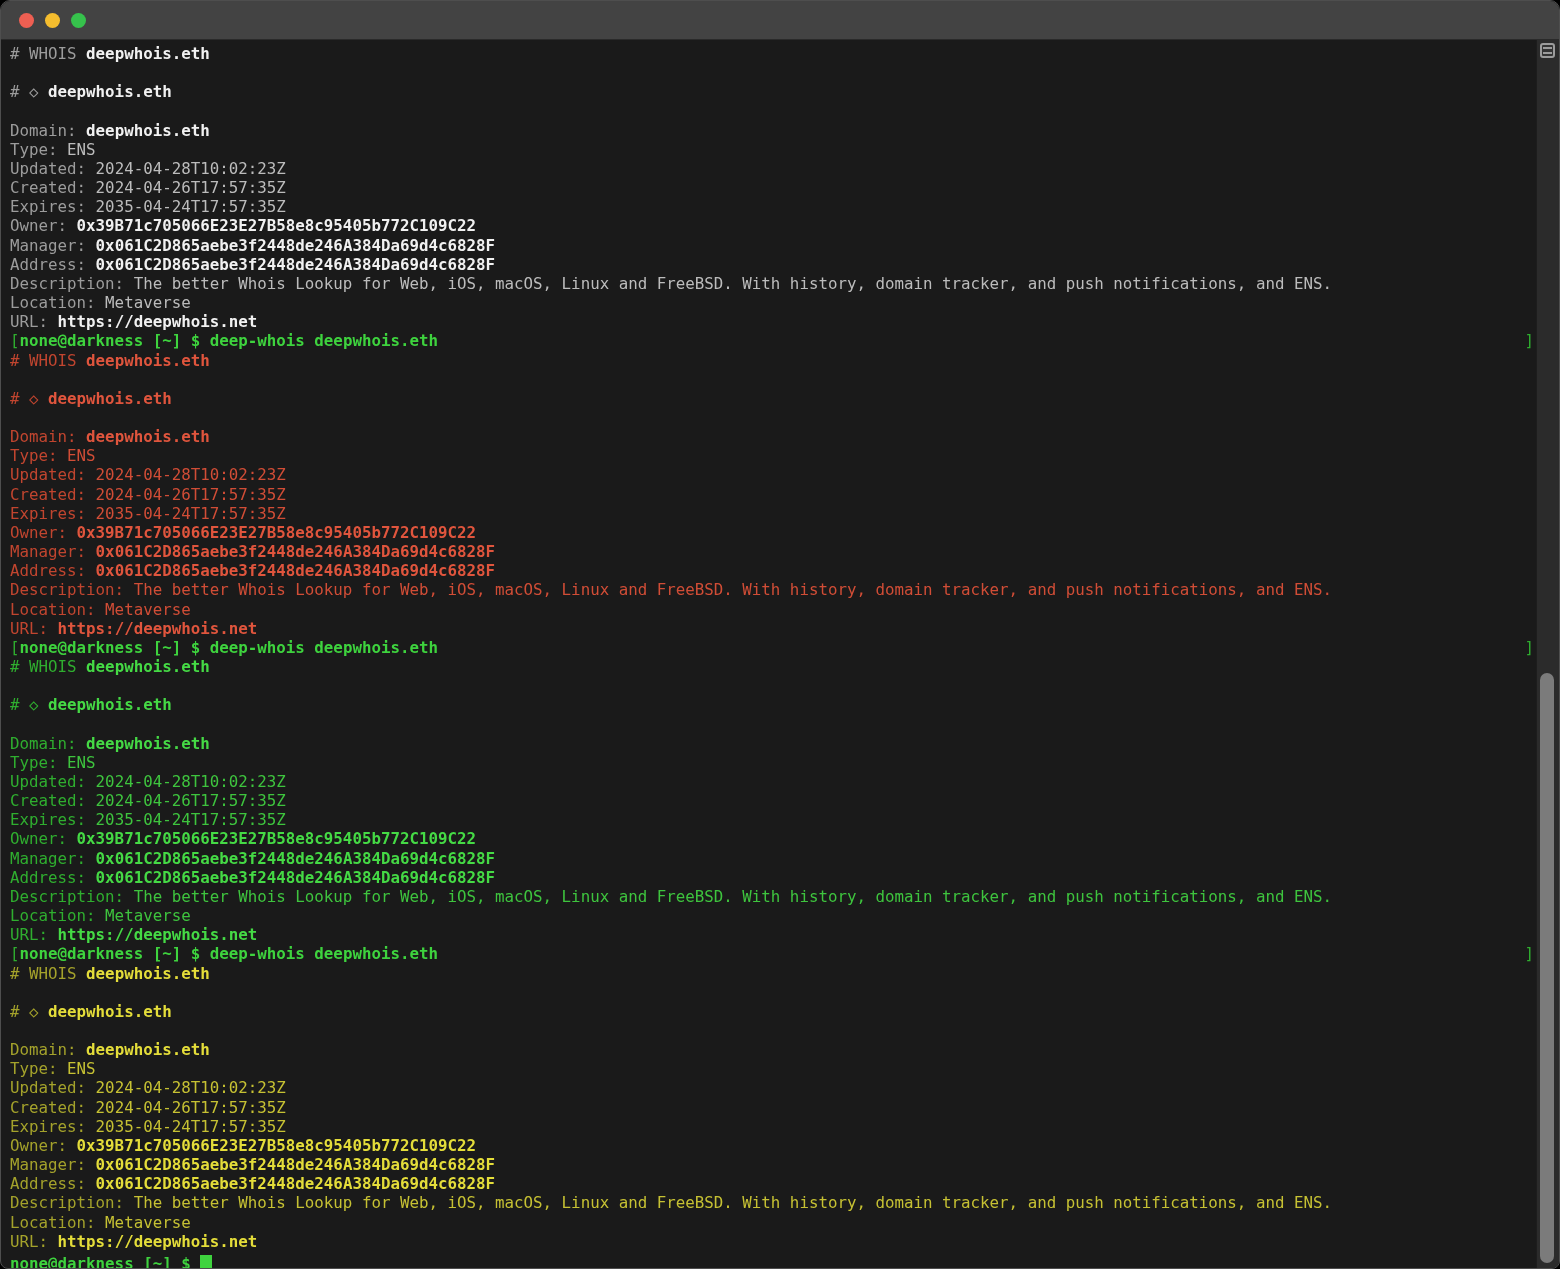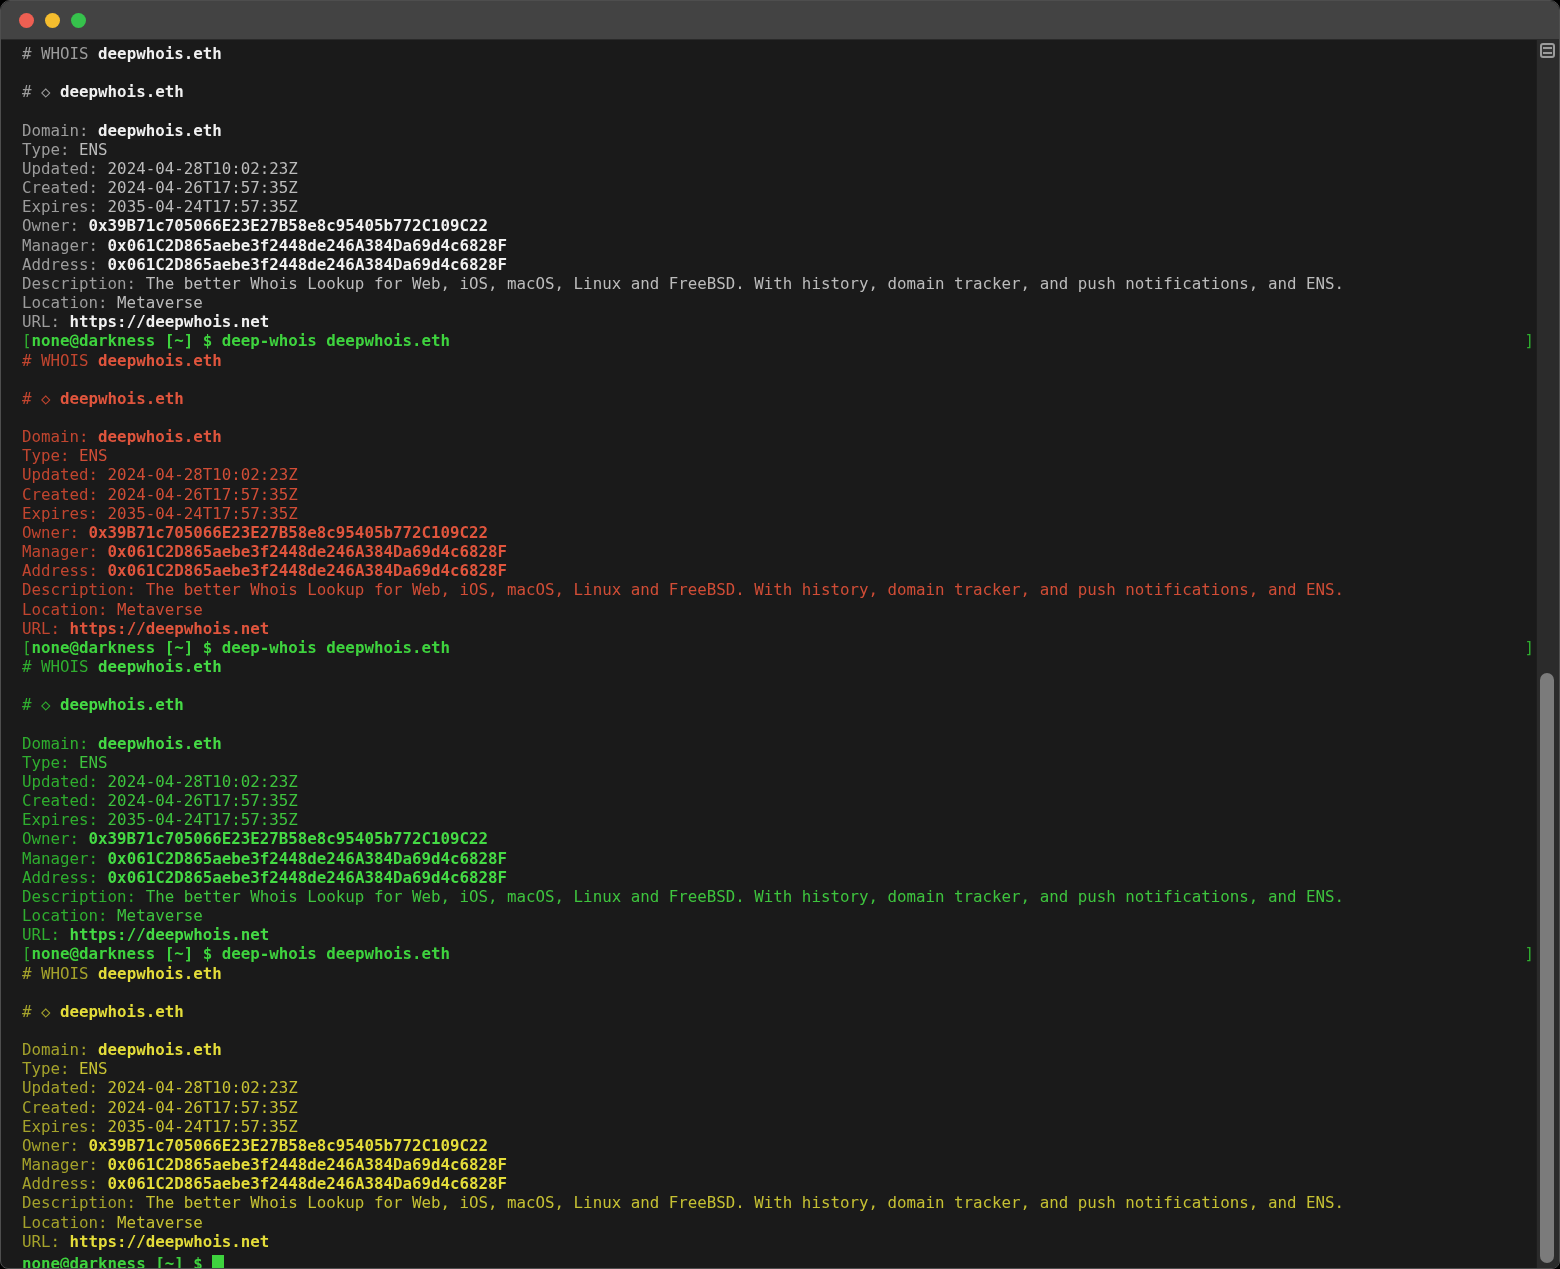--- a/index.html
+++ b/index.html
@@ -23,21 +23,21 @@
     border:2px solid #9b9b9b;border-radius:3px;background:#333;
     display:flex;flex-direction:column;justify-content:space-evenly;
   }
   .scroll-btn .bar{height:2px;background:#9b9b9b;margin:0 1px;}
   .scroll-thumb{
     position:absolute;left:3px;width:14px;top:633px;height:590px;
     background:#7b7b7b;border-radius:7px;
   }
   .screen{
     position:absolute;top:39px;left:1px;right:23px;bottom:0;
-    padding:4px 0 0 20px;
+    padding:4px 0 0 8px;
     font-family:"DejaVu Sans Mono",monospace;
     font-size:15.8px;line-height:19.16px;
     white-space:pre;overflow:hidden;
   }
   .line{height:19.16px;position:relative;}
   .line .rb{position:absolute;right:2px;top:0;}
   .cursor{display:inline-block;width:12px;height:18px;transform:translateY(4px);}
 </style>
 </head>
 <body>

